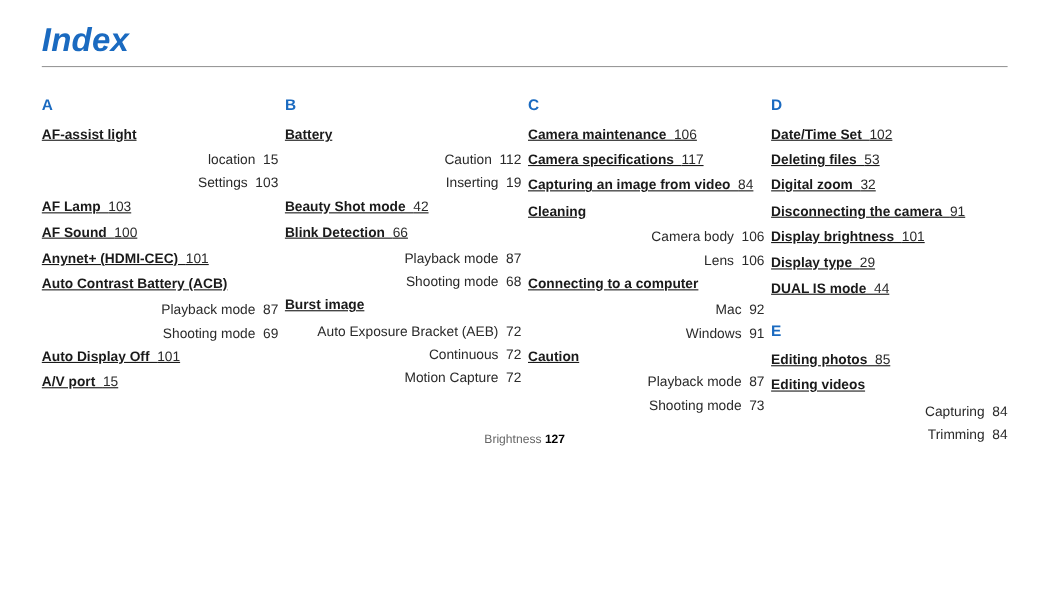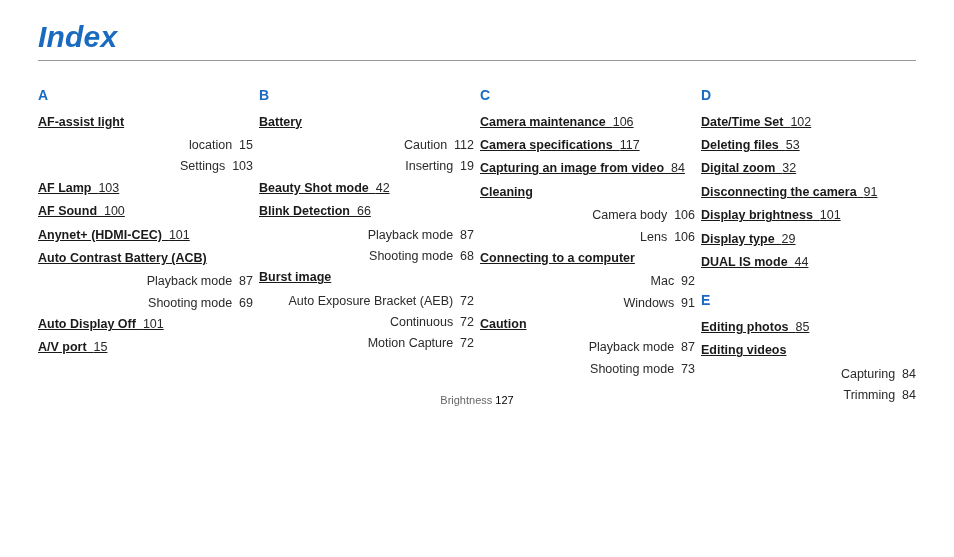--- a/index.html
+++ b/index.html
@@ -73,21 +73,21 @@
   .footer {
     position: absolute;
     bottom: 14px;
     left: 0;
     width: 100%;
     text-align: center;
     font-size: 11px;
     color: #666;
   }
   .footer .pnum {
-    font-weight: 400;
+    font-weight: 700;
     color: #000;
     margin-left: 0;
     text-align: center;
   }
 </style>
 </head>
 <body>
 
 <div class="page">
   <div class="title">Index</div>

